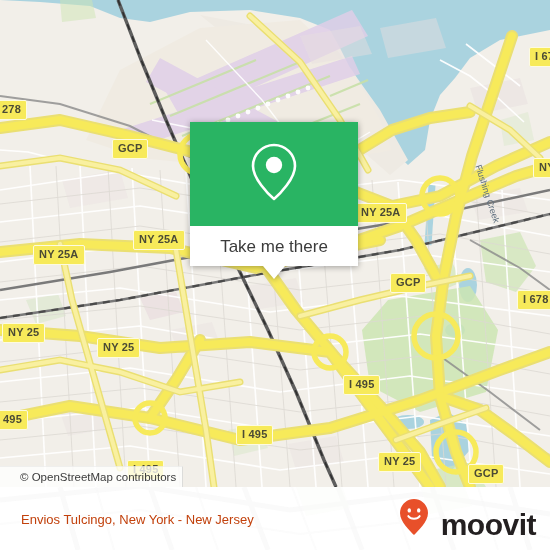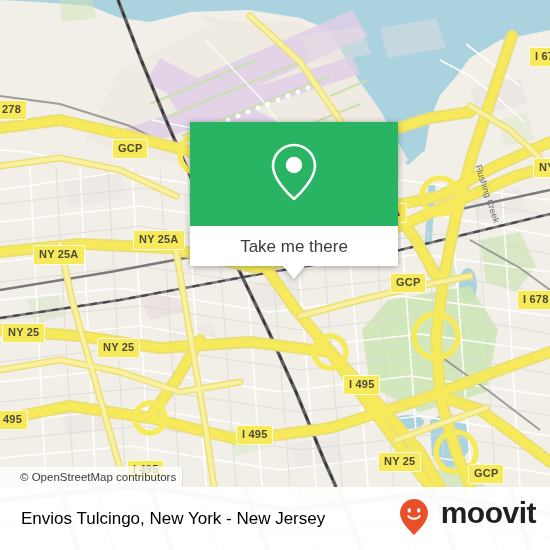--- a/index.html
+++ b/index.html
@@ -70,21 +70,21 @@
     border-right: 1px solid rgba(0,0,0,0.12);
     border-top: 1px solid rgba(0,0,0,0.05);
     line-height: 14px;
   }
 
   
   .popup {
     position: absolute;
     left: 190px;
     top: 122px;
-    width: 208px;
+    width: 168px;
     filter: drop-shadow(0 1px 3px rgba(0,0,0,0.35));
   }
   .popup-head {
     background: #29b463;
     height: 104px;
     display: flex;
     align-items: center;
     justify-content: center;
   }
   .popup-foot {
@@ -126,32 +126,32 @@
     position: absolute;
     left: 0; top: -487px;
     opacity: 0.10;
     pointer-events: none;
   }
   .footer-title {
     position: absolute;
     left: 21px;
     top: 50%;
     transform: translateY(-50%);
-    font-size: 17px;
-    color: #000000;
+    font-size: 13px;
+    color: #c2410c;
     font-family: "Liberation Sans", sans-serif;
     white-space: nowrap;
   }
   .brand {
     position: absolute;
     right: 14px;
     top: 50%;
     transform: translateY(-50%);
     display: flex;
-    align-items: flex-start;
+    align-items: flex-end;
     gap: 12px;
   }
   .brand-name {
     font-size: 30px;
     font-weight: bold;
     color: #231f20;
     letter-spacing: -0.5px;
     font-family: "Liberation Sans", sans-serif;
     line-height: 1;
   }

